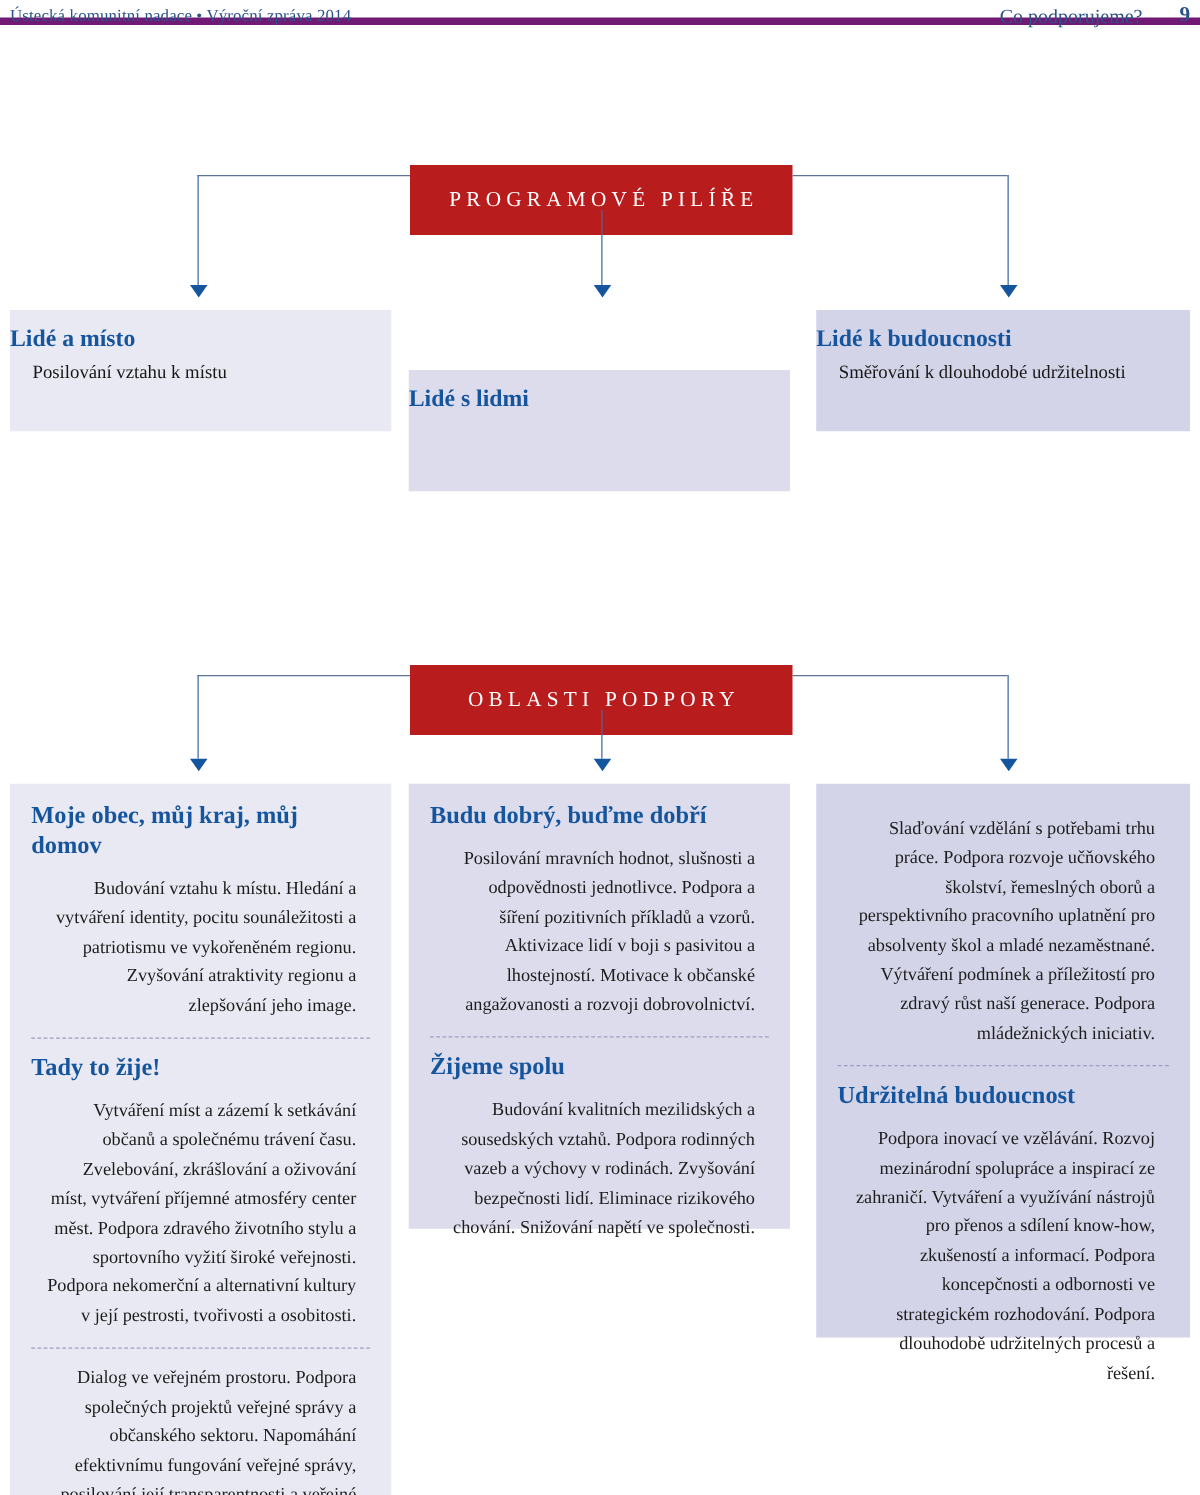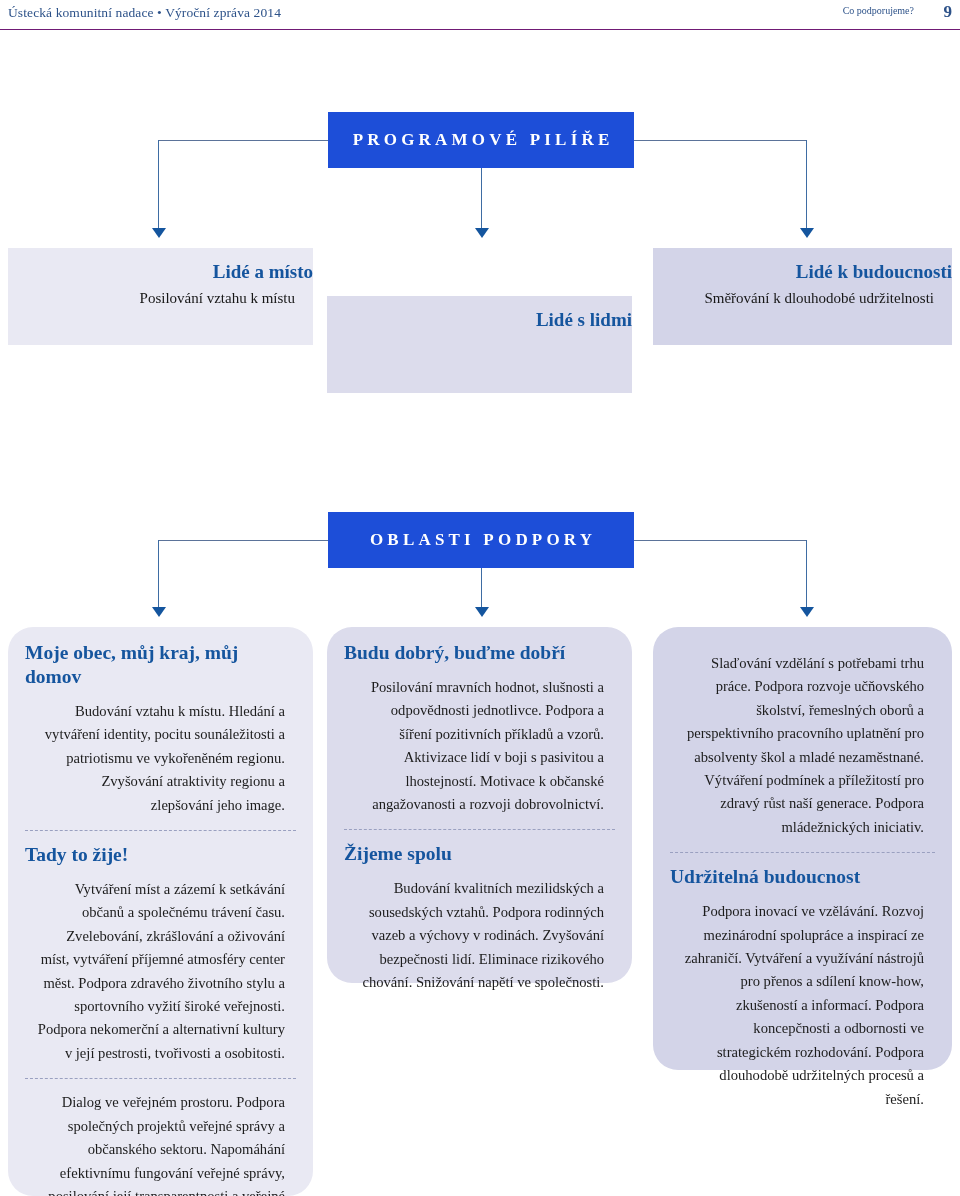--- a/index.html
+++ b/index.html
@@ -14,60 +14,61 @@
     font-family: "Liberation Serif", "DejaVu Serif", serif;
     color: #1a1a1a;
     overflow: hidden;
   }
 
   
   #page-header {
     position: absolute;
     top: 0; left: 0;
     width: 960px;
-    height: 30px;
-    border-bottom: 1px solid #701a75;
+    height: 20px;
+    border-bottom: 6px solid #701a75;
     box-sizing: border-box;
   }
   #header-left {
     position: absolute;
     left: 8px; top: 5px;
     font-size: 13.5px;
     color: #2d5289;
     letter-spacing: 0.1px;
     white-space: nowrap;
   }
   #header-right {
     position: absolute;
     right: 46px; top: 5px;
-    font-size: 10px;
+    font-size: 16px;
     color: #2d5289;
     white-space: nowrap;
   }
   #header-page {
     position: absolute;
     right: 8px; top: 2px;
     font-size: 17px;
     color: #2d5289;
     font-weight: bold;
     white-space: nowrap;
   }
 
   
   .banner {
     position: absolute;
-    background: #1d4ed8;
+    background: #b91c1c;
     color: #ffffff;
     display: flex;
     align-items: center;
     justify-content: center;
     font-size: 17px;
-    font-weight: bold;
+    font-weight: normal;
     letter-spacing: 4.2px;
     text-indent: 4.2px;
+    margin-top: 20px;
   }
   #banner-pillars { left: 328px; top: 112px; width: 306px; height: 56px; }
   #banner-areas   { left: 328px; top: 512px; width: 306px; height: 56px; }
 
   
   .conn-h {
     position: absolute;
     height: 1px;
     background: #5b7399;
   }
@@ -82,24 +83,23 @@
     border-left: 7px solid transparent;
     border-right: 7px solid transparent;
     border-top: 10px solid #14559e;
   }
 
   
   .pillar-box {
     position: absolute;
     top: 248px;
     height: 97px;
-    text-align: right;
+    text-align: left;
     box-sizing: border-box;
     padding-top: 11px;
-    padding-left: 28px;
   }
   #pillar-box-1 { left: 8px;   width: 305px; background: #e9e9f3; }
   #pillar-box-2 { left: 327px; width: 305px; background: #dcdcec; margin-top: 48px; }
   #pillar-box-3 { left: 653px; width: 299px; background: #d3d4e8; }
 
   .pillar-title {
     color: #15559e;
     font-weight: bold;
     font-size: 19px;
     line-height: 26px;
@@ -112,21 +112,20 @@
     margin: 0;
     padding: 0 18px;
   }
 
   
   .content-col {
     position: absolute;
     top: 627px;
     box-sizing: border-box;
     padding: 14px 17px 16px 17px;
-    border-radius: 25px;
   }
   #content-col-1 { left: 8px;   width: 305px; height: 569px; background: #e9e9f3; }
   #content-col-2 { left: 327px; width: 305px; height: 356px; background: #dcdcec; }
   #content-col-3 { left: 653px; width: 299px; height: 443px; background: #d3d4e8; }
   .sec-title {
     color: #15559e;
     font-weight: bold;
     font-size: 19.5px;
     line-height: 24px;
     margin: 0 0 3px 0;

